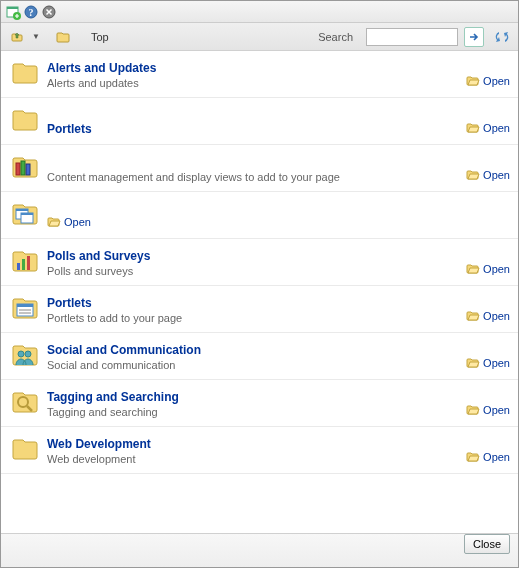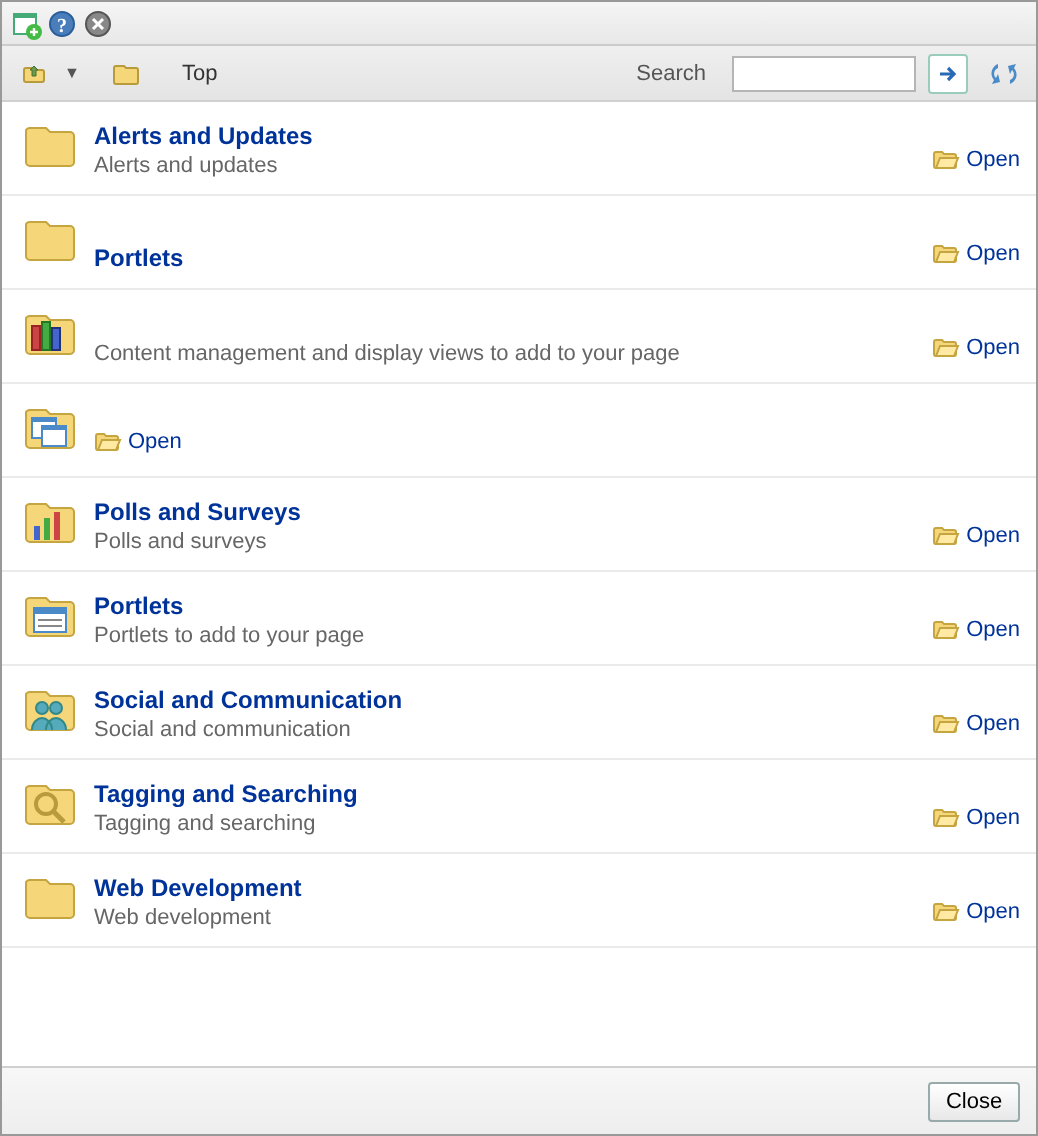--- a/index.html
+++ b/index.html
@@ -18,21 +18,21 @@
 .search-input { width: 92px; height: 18px; border: 1px solid #b5b5b5; font-size: 11px; padding: 0 3px; }
 .go-btn { width: 20px; height: 20px; border: 1px solid #9cb; background: #fff; display: flex; align-items: center; justify-content: center; cursor: pointer; border-radius: 2px; margin-left: 2px; }
 .refresh-btn { width: 20px; height: 20px; display: flex; align-items: center; justify-content: center; cursor: pointer; margin-left: 4px; }
 .content { flex: 1; overflow-y: auto; background: #fff; }
 .row { display: flex; padding: 6px 8px 8px 8px; border-bottom: 1px solid #eaeaea; align-items: flex-end; }
 .row-icon { width: 32px; height: 32px; flex-shrink: 0; margin-right: 6px; display: flex; align-items: flex-start; justify-content: center; }
 .row-main { flex: 1; min-width: 0; }
 .row-title { color: #003399; font-weight: bold; font-size: 12px; cursor: pointer; text-decoration: none; }
 .row-desc { color: #666; font-size: 11px; margin-top: 2px; }
 .row-action { display: flex; align-items: flex-start; gap: 3px; color: #003399; font-size: 11px; cursor: pointer; padding-top: 1px; }
-.footer { height: 34px; border-top: 1px solid #d0d0d0; background: linear-gradient(#f7f7f7,#eee); display: flex; align-items: center; justify-content: flex-end; padding: 0 8px; }
+.footer { height: 34px; border-top: 1px solid #d0d0d0; background: linear-gradient(#f7f7f7,#eee); display: flex; justify-content: flex-end; padding: 0 8px; }
 .close-btn { min-width: 46px; height: 20px; border: 1px solid #9aa; background: linear-gradient(#fff,#e8e8e8); font-size: 11px; cursor: pointer; border-radius: 2px; }
 .mini-folder { display:inline-block; }
 </style>
 </head>
 <body>
 
 <div class="dialog">
 
   <div class="titlebar">
     <span class="title-icon">

